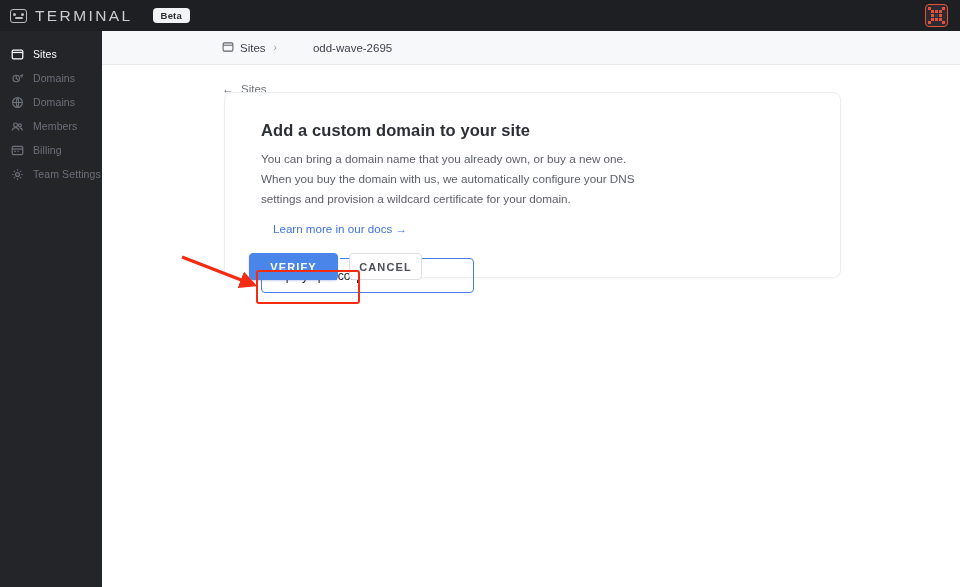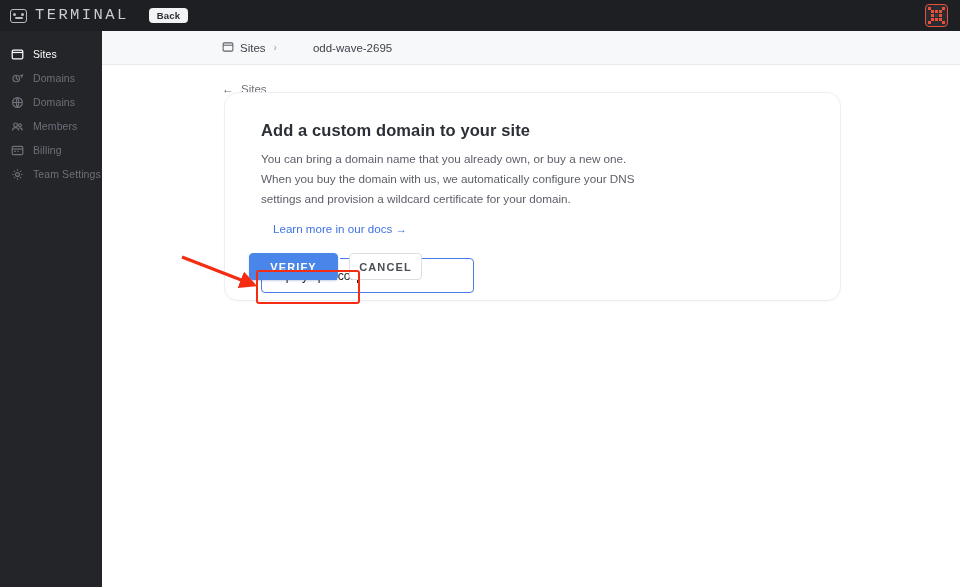--- a/index.html
+++ b/index.html
@@ -31,21 +31,21 @@
     border-radius: 50%; background: #b9bcc2;
   }
   .brand-logo::before { left: 2.4px; }
   .brand-logo::after  { right: 2.4px; }
   .brand-logo i {
     position: absolute; left: 3.5px; right: 3.5px; bottom: 2.4px; height: 2px;
     background: #b9bcc2; border-radius: 1px; display: block;
   }
   .brand-name {
     color: #c9ccd1; font-size: 15.5px; letter-spacing: 2.4px;
-    font-weight: 400; line-height: 1; font-family: Liberation Mono, monospace;
+    font-weight: 400; line-height: 1;
   }
   .beta-badge {
     margin-left: 12px;
     background: #f2f3f5; color: #2b2d31;
     font-size: 9.5px; font-weight: 700; letter-spacing: .2px;
     padding: 3px 8px 3px 8px; border-radius: 4px; line-height: 1;
   }
   .avatar-btn {
     position: absolute; right: 12px; top: 4px;
     width: 23px; height: 23px; border-radius: 4px;
@@ -90,22 +90,22 @@
   .crumb-current { color: #40424a; margin-left: 28px; }
 
   .back-row { padding: 14px 0 0 120px; }
   .back-link {
     display: inline-flex; align-items: center; gap: 7px;
     font-size: 11.5px; color: #6d7077; cursor: pointer;
   }
   .back-arrow { font-size: 12px; line-height: 1; color: #6d7077; }
 
   .card {
-    position: absolute; left: 122px; top: 61px; width: 617px; height: 209px;
-    background: #fff; border: 1px solid #eceef1; border-radius: 14px;
+    position: absolute; left: 122px; top: 61px; width: 617px; height: 186px;
+    background: #fff; border: 1px solid #eceef1; border-radius: 8px;
     box-shadow: 0 1px 2px rgba(16,22,40,.03);
     padding: 28px 36px 0 36px;
   }
   .card h1 {
     margin: 0 0 9px 0; font-size: 16.5px; font-weight: 700; color: #2c2f36; letter-spacing: .1px;
   }
   .card p {
     margin: 0; font-size: 11.7px; line-height: 1.72; color: #5c5f67; max-width: 386px;
   }
   .docs-link {
@@ -159,21 +159,21 @@
 <body>
 
 <div id="app">
 
   <div class="topbar">
     <div class="brand">
       <span class="brand-logo">
           <i></i>
         </span>
       <span class="brand-name">TERMINAL</span>
-      <span class="beta-badge">Back</span>
+      <span class="beta-badge">Beta</span>
     </div>
 
     <div class="avatar-btn">
       <div class="identicon">
         <span style="background:#e8503a"></span>
           <span></span>
           <span></span>
           <span></span>
           <span style="background:#e8503a"></span>
         <span></span>

